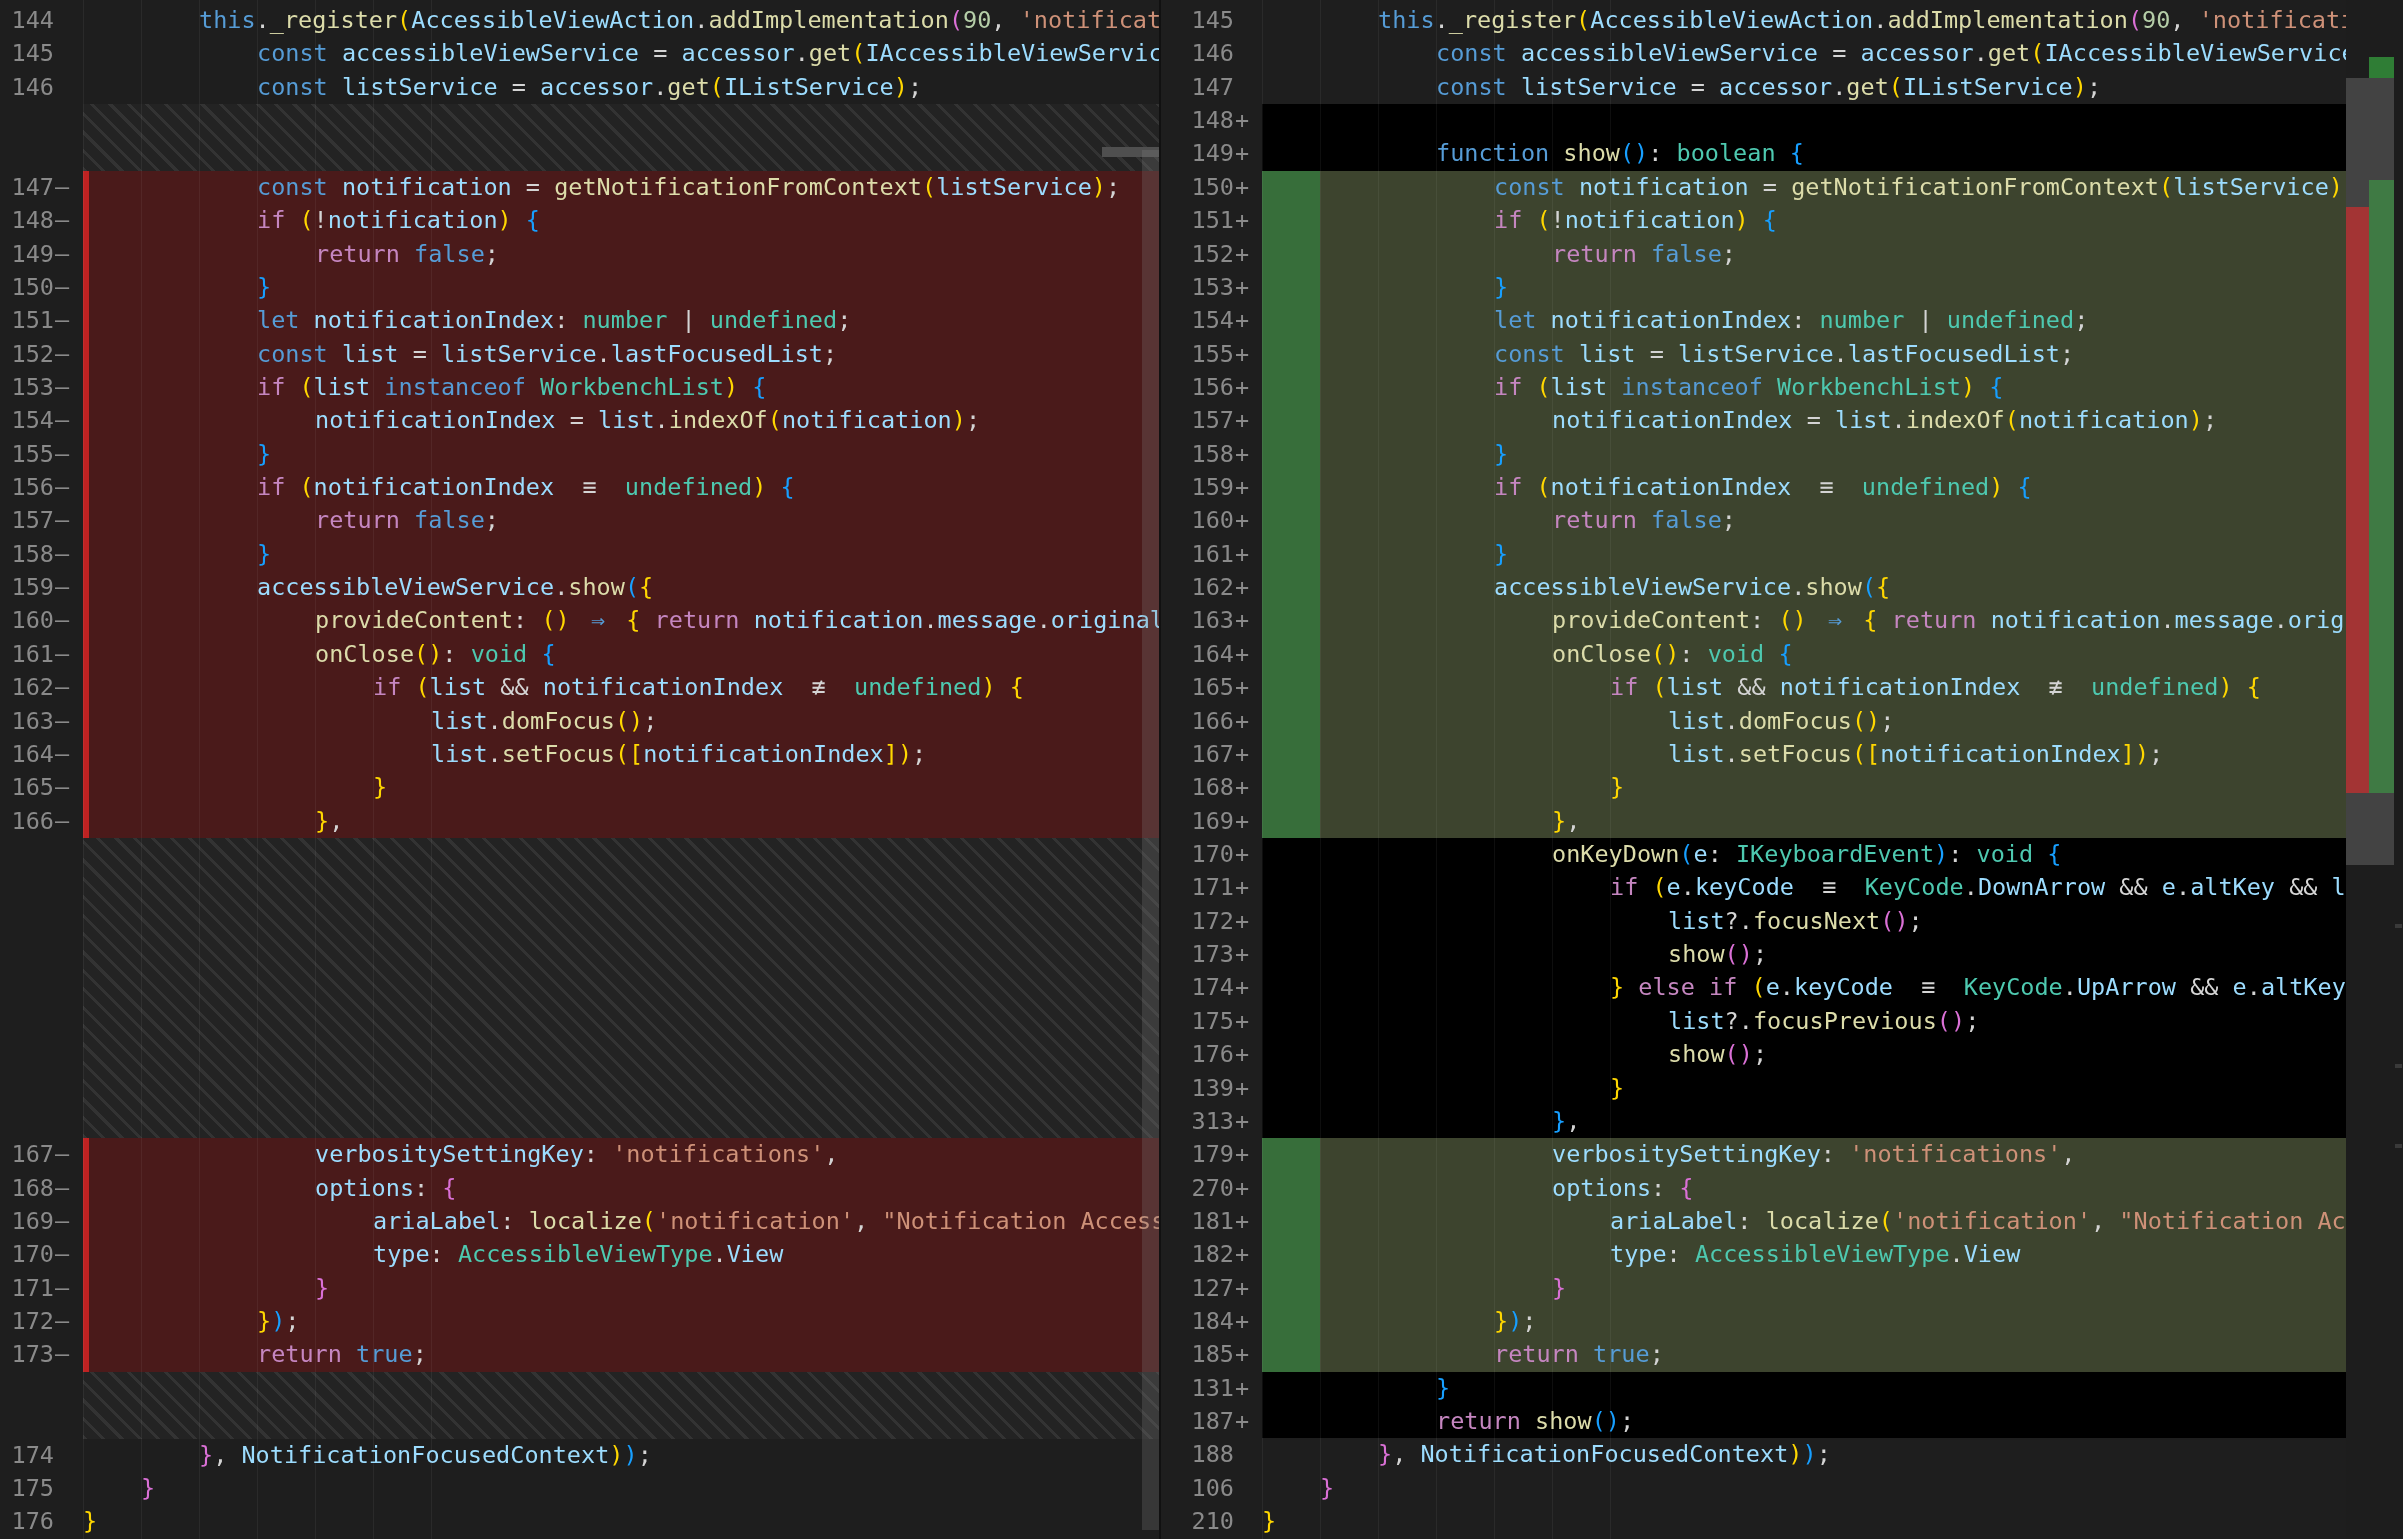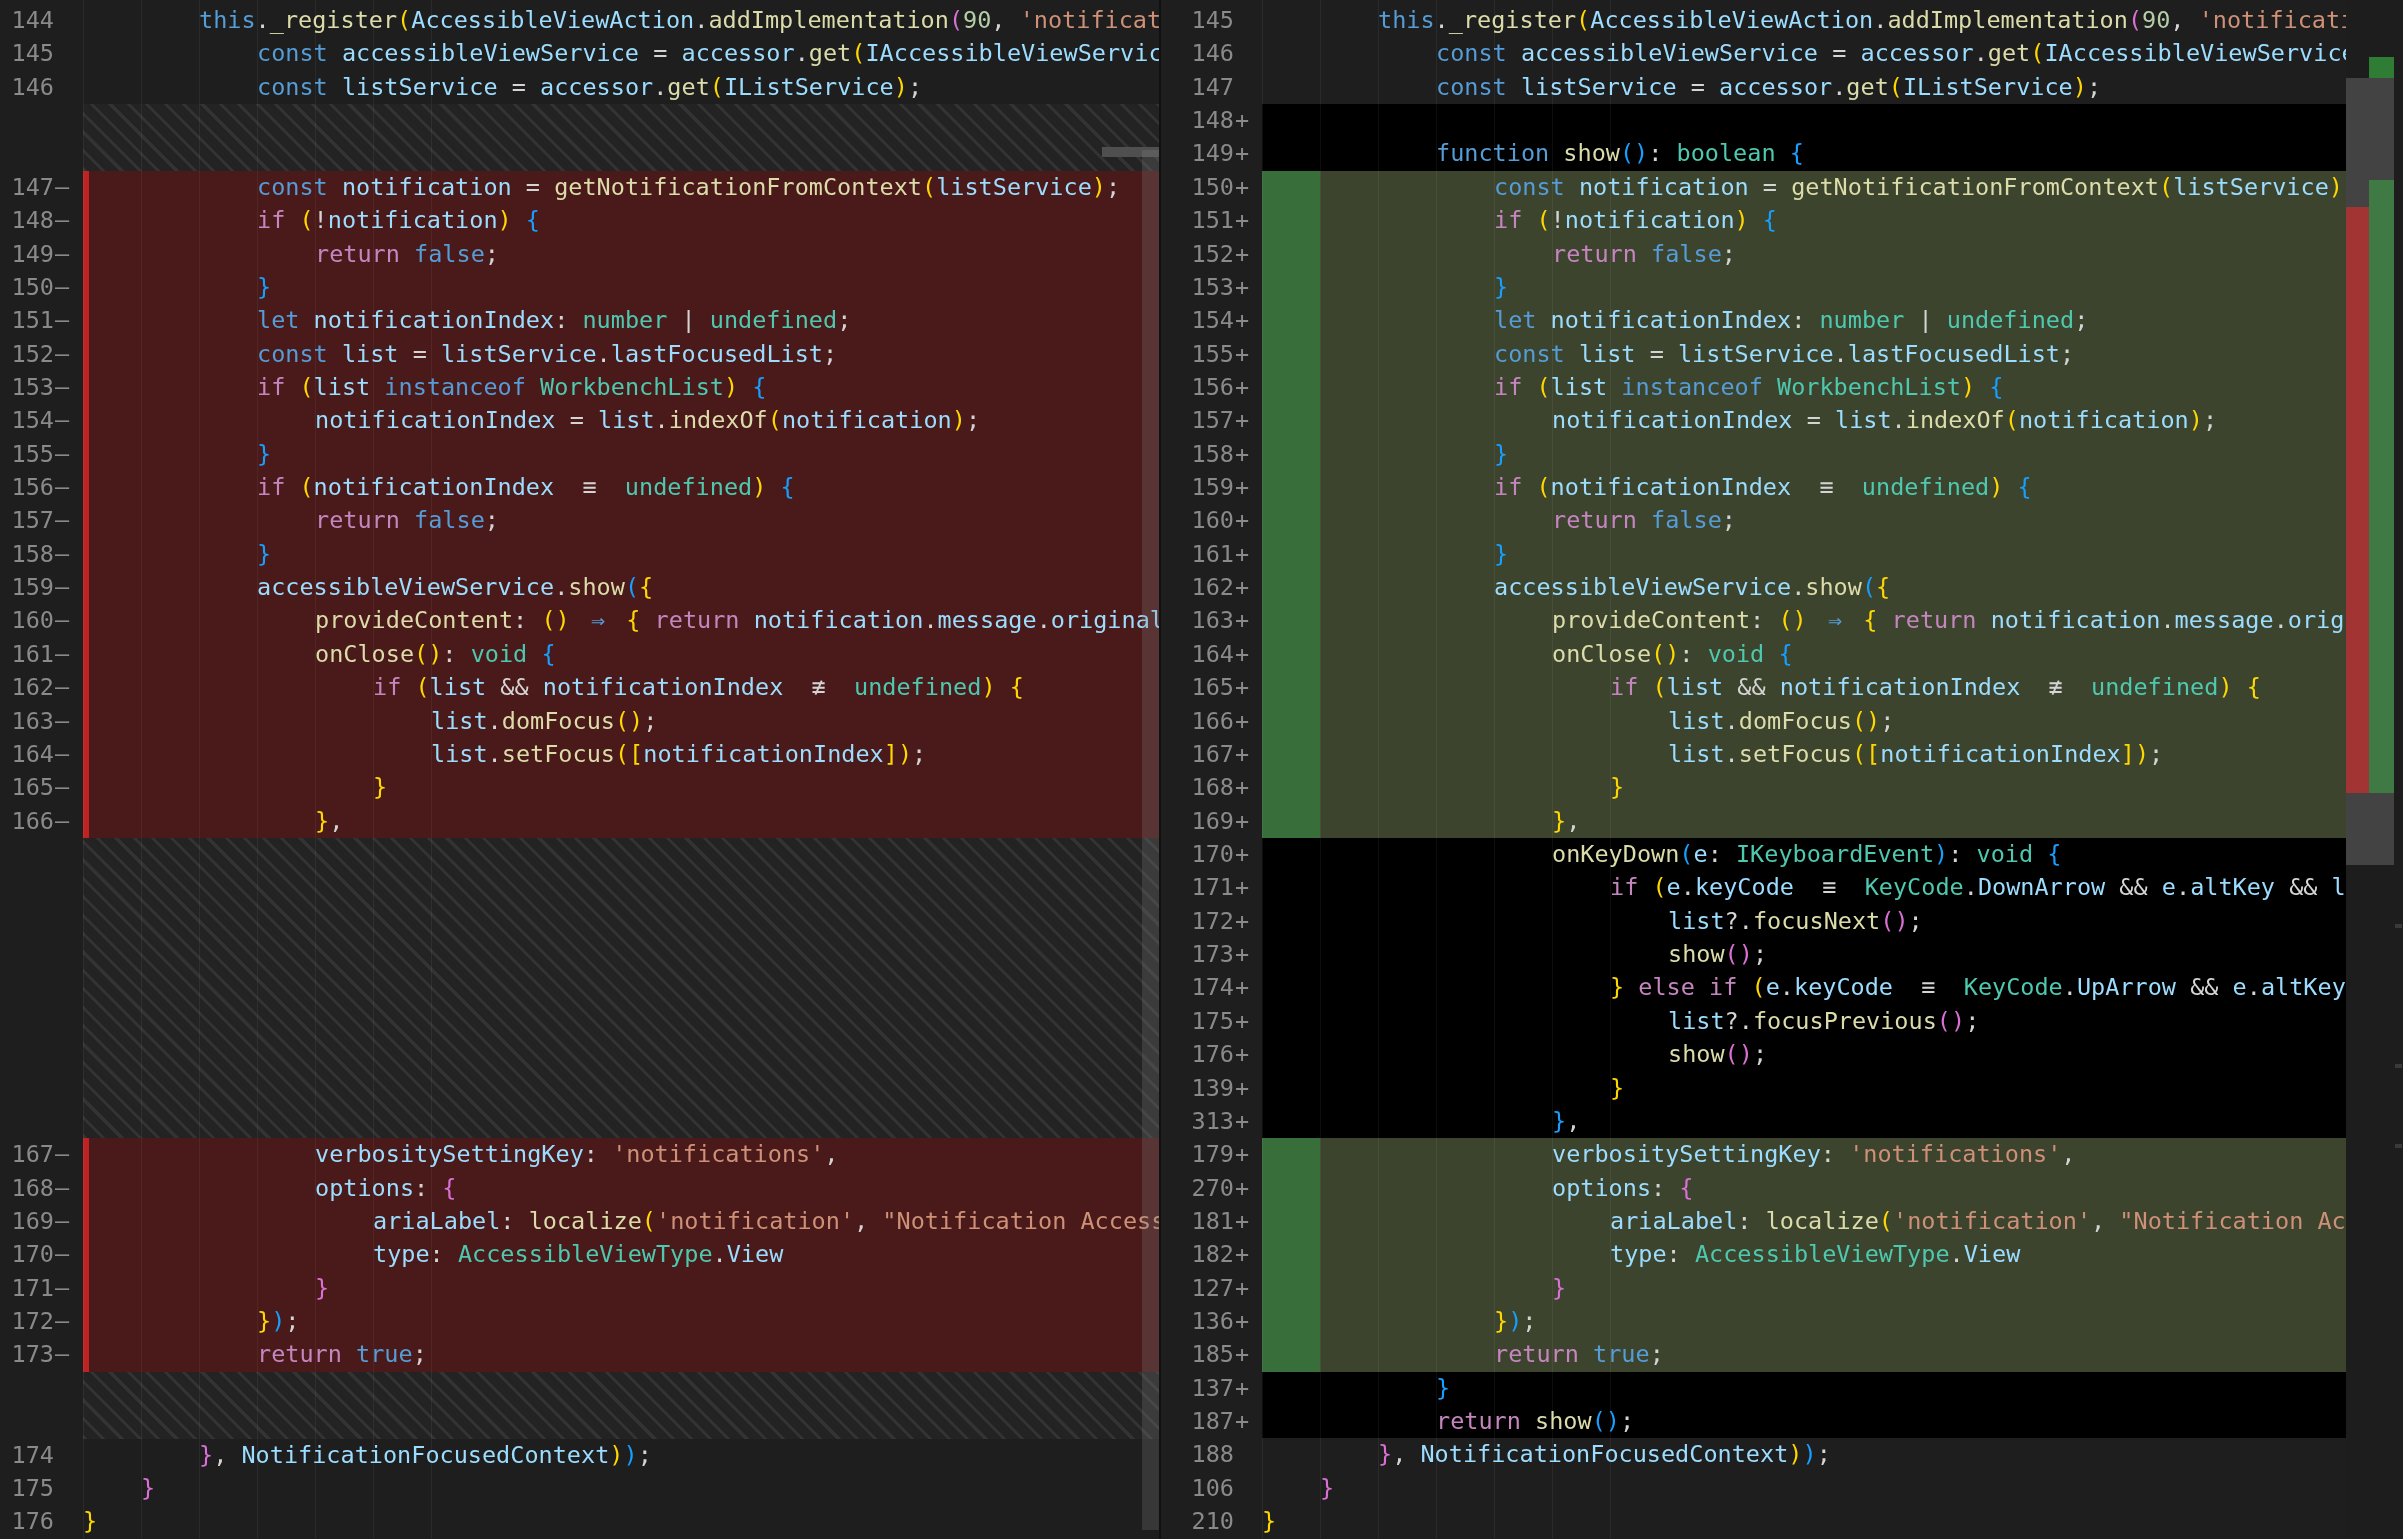--- a/index.html
+++ b/index.html
@@ -115,23 +115,23 @@
       <div class="row"><div class="gutter"><span class="num">174</span><span class="mark">+</span></div><div class="code bg-add"><span class="txt" style="margin-left: 348px;"><span style="color: rgb(255, 215, 0);">}</span><span style="color: rgb(212, 212, 212);"> </span><span style="color: rgb(197, 134, 192);">else</span><span style="color: rgb(212, 212, 212);"> </span><span style="color: rgb(197, 134, 192);">if</span><span style="color: rgb(212, 212, 212);"> </span><span style="color: rgb(255, 215, 0);">(</span><span style="color: rgb(156, 220, 254);">e</span><span style="color: rgb(212, 212, 212);">.</span><span style="color: rgb(156, 220, 254);">keyCode</span><span style="color: rgb(212, 212, 212);"> </span><span class="g3" style="color: rgb(212, 212, 212);">≡</span><span style="color: rgb(212, 212, 212);"> </span><span style="color: rgb(78, 201, 176);">KeyCode</span><span style="color: rgb(212, 212, 212);">.</span><span style="color: rgb(156, 220, 254);">UpArrow</span><span style="color: rgb(212, 212, 212);"> &amp;&amp; </span><span style="color: rgb(156, 220, 254);">e</span><span style="color: rgb(212, 212, 212);">.</span><span style="color: rgb(156, 220, 254);">altKey</span><span style="color: rgb(212, 212, 212);"> &amp;&amp; </span><span style="color: rgb(156, 220, 254);">list</span></span></div></div>
       <div class="row"><div class="gutter"><span class="num">175</span><span class="mark">+</span></div><div class="code bg-add"><span class="txt" style="margin-left: 406px;"><span style="color: rgb(156, 220, 254);">list</span><span style="color: rgb(212, 212, 212);">?.</span><span style="color: rgb(220, 220, 170);">focusPrevious</span><span style="color: rgb(218, 112, 214);">()</span><span style="color: rgb(212, 212, 212);">;</span></span></div></div>
       <div class="row"><div class="gutter"><span class="num">176</span><span class="mark">+</span></div><div class="code bg-add"><span class="txt" style="margin-left: 406px;"><span style="color: rgb(220, 220, 170);">show</span><span style="color: rgb(218, 112, 214);">()</span><span style="color: rgb(212, 212, 212);">;</span></span></div></div>
       <div class="row"><div class="gutter"><span class="num">139</span><span class="mark">+</span></div><div class="code bg-add"><span class="txt" style="margin-left: 348px;"><span style="color: rgb(255, 215, 0);">}</span></span></div></div>
       <div class="row"><div class="gutter"><span class="num">313</span><span class="mark">+</span></div><div class="code bg-add"><span class="txt" style="margin-left: 290px;"><span style="color: rgb(23, 159, 255);">}</span><span style="color: rgb(212, 212, 212);">,</span></span></div></div>
       <div class="row"><div class="gutter"><span class="num">179</span><span class="mark">+</span></div><div class="code bg-dim"><div class="tabhl"></div><span class="txt" style="margin-left: 290px;"><span style="color: rgb(156, 220, 254);">verbositySettingKey</span><span style="color: rgb(212, 212, 212);">: </span><span style="color: rgb(206, 145, 120);">'notifications'</span><span style="color: rgb(212, 212, 212);">,</span></span></div></div>
       <div class="row"><div class="gutter"><span class="num">270</span><span class="mark">+</span></div><div class="code bg-dim"><div class="tabhl"></div><span class="txt" style="margin-left: 290px;"><span style="color: rgb(156, 220, 254);">options</span><span style="color: rgb(212, 212, 212);">: </span><span style="color: rgb(218, 112, 214);">{</span></span></div></div>
       <div class="row"><div class="gutter"><span class="num">181</span><span class="mark">+</span></div><div class="code bg-dim"><div class="tabhl"></div><span class="txt" style="margin-left: 348px;"><span style="color: rgb(156, 220, 254);">ariaLabel</span><span style="color: rgb(212, 212, 212);">: </span><span style="color: rgb(220, 220, 170);">localize</span><span style="color: rgb(255, 215, 0);">(</span><span style="color: rgb(206, 145, 120);">'notification'</span><span style="color: rgb(212, 212, 212);">, </span><span style="color: rgb(206, 145, 120);">"Notification Accessible View"</span></span></div></div>
       <div class="row"><div class="gutter"><span class="num">182</span><span class="mark">+</span></div><div class="code bg-dim"><div class="tabhl"></div><span class="txt" style="margin-left: 348px;"><span style="color: rgb(156, 220, 254);">type</span><span style="color: rgb(212, 212, 212);">: </span><span style="color: rgb(78, 201, 176);">AccessibleViewType</span><span style="color: rgb(212, 212, 212);">.</span><span style="color: rgb(156, 220, 254);">View</span></span></div></div>
       <div class="row"><div class="gutter"><span class="num">127</span><span class="mark">+</span></div><div class="code bg-dim"><div class="tabhl"></div><span class="txt" style="margin-left: 290px;"><span style="color: rgb(218, 112, 214);">}</span></span></div></div>
-      <div class="row"><div class="gutter"><span class="num">136</span><span class="mark">+</span></div><div class="code bg-dim"><div class="tabhl"></div><span class="txt" style="margin-left: 232px;"><span style="color: rgb(255, 215, 0);">}</span><span style="color: rgb(23, 159, 255);">)</span><span style="color: rgb(212, 212, 212);">;</span></span></div></div>
+      <div class="row"><div class="gutter"><span class="num">184</span><span class="mark">+</span></div><div class="code bg-dim"><div class="tabhl"></div><span class="txt" style="margin-left: 232px;"><span style="color: rgb(255, 215, 0);">}</span><span style="color: rgb(23, 159, 255);">)</span><span style="color: rgb(212, 212, 212);">;</span></span></div></div>
       <div class="row"><div class="gutter"><span class="num">185</span><span class="mark">+</span></div><div class="code bg-dim"><div class="tabhl"></div><span class="txt" style="margin-left: 232px;"><span style="color: rgb(197, 134, 192);">return</span><span style="color: rgb(212, 212, 212);"> </span><span style="color: rgb(86, 156, 214);">true</span><span style="color: rgb(212, 212, 212);">;</span></span></div></div>
-      <div class="row"><div class="gutter"><span class="num">137</span><span class="mark">+</span></div><div class="code bg-add"><span class="txt" style="margin-left: 174px;"><span style="color: rgb(23, 159, 255);">}</span></span></div></div>
+      <div class="row"><div class="gutter"><span class="num">131</span><span class="mark">+</span></div><div class="code bg-add"><span class="txt" style="margin-left: 174px;"><span style="color: rgb(23, 159, 255);">}</span></span></div></div>
       <div class="row"><div class="gutter"><span class="num">187</span><span class="mark">+</span></div><div class="code bg-add"><span class="txt" style="margin-left: 174px;"><span style="color: rgb(197, 134, 192);">return</span><span style="color: rgb(212, 212, 212);"> </span><span style="color: rgb(220, 220, 170);">show</span><span style="color: rgb(23, 159, 255);">()</span><span style="color: rgb(212, 212, 212);">;</span></span></div></div>
       <div class="row"><div class="gutter"><span class="num">188</span><span class="mark"></span></div><div class="code"><span class="txt" style="margin-left: 116px;"><span style="color: rgb(218, 112, 214);">}</span><span style="color: rgb(212, 212, 212);">, </span><span style="color: rgb(156, 220, 254);">NotificationFocusedContext</span><span style="color: rgb(255, 215, 0);">)</span><span style="color: rgb(23, 159, 255);">)</span><span style="color: rgb(212, 212, 212);">;</span></span></div></div>
       <div class="row"><div class="gutter"><span class="num">106</span><span class="mark"></span></div><div class="code"><span class="txt" style="margin-left: 58px;"><span style="color: rgb(218, 112, 214);">}</span></span></div></div>
       <div class="row"><div class="gutter"><span class="num">210</span><span class="mark"></span></div><div class="code"><span class="txt" style="margin-left: 0px;"><span style="color: rgb(255, 215, 0);">}</span></span></div></div>
     </div>
 <div class="guide" style="left: 101px;"></div>
     <div class="guide" style="left: 159px;"></div>
     <div class="guide" style="left: 217px;"></div>
     <div class="guide" style="left: 275px;"></div>
     <div class="guide" style="left: 333px;"></div>

